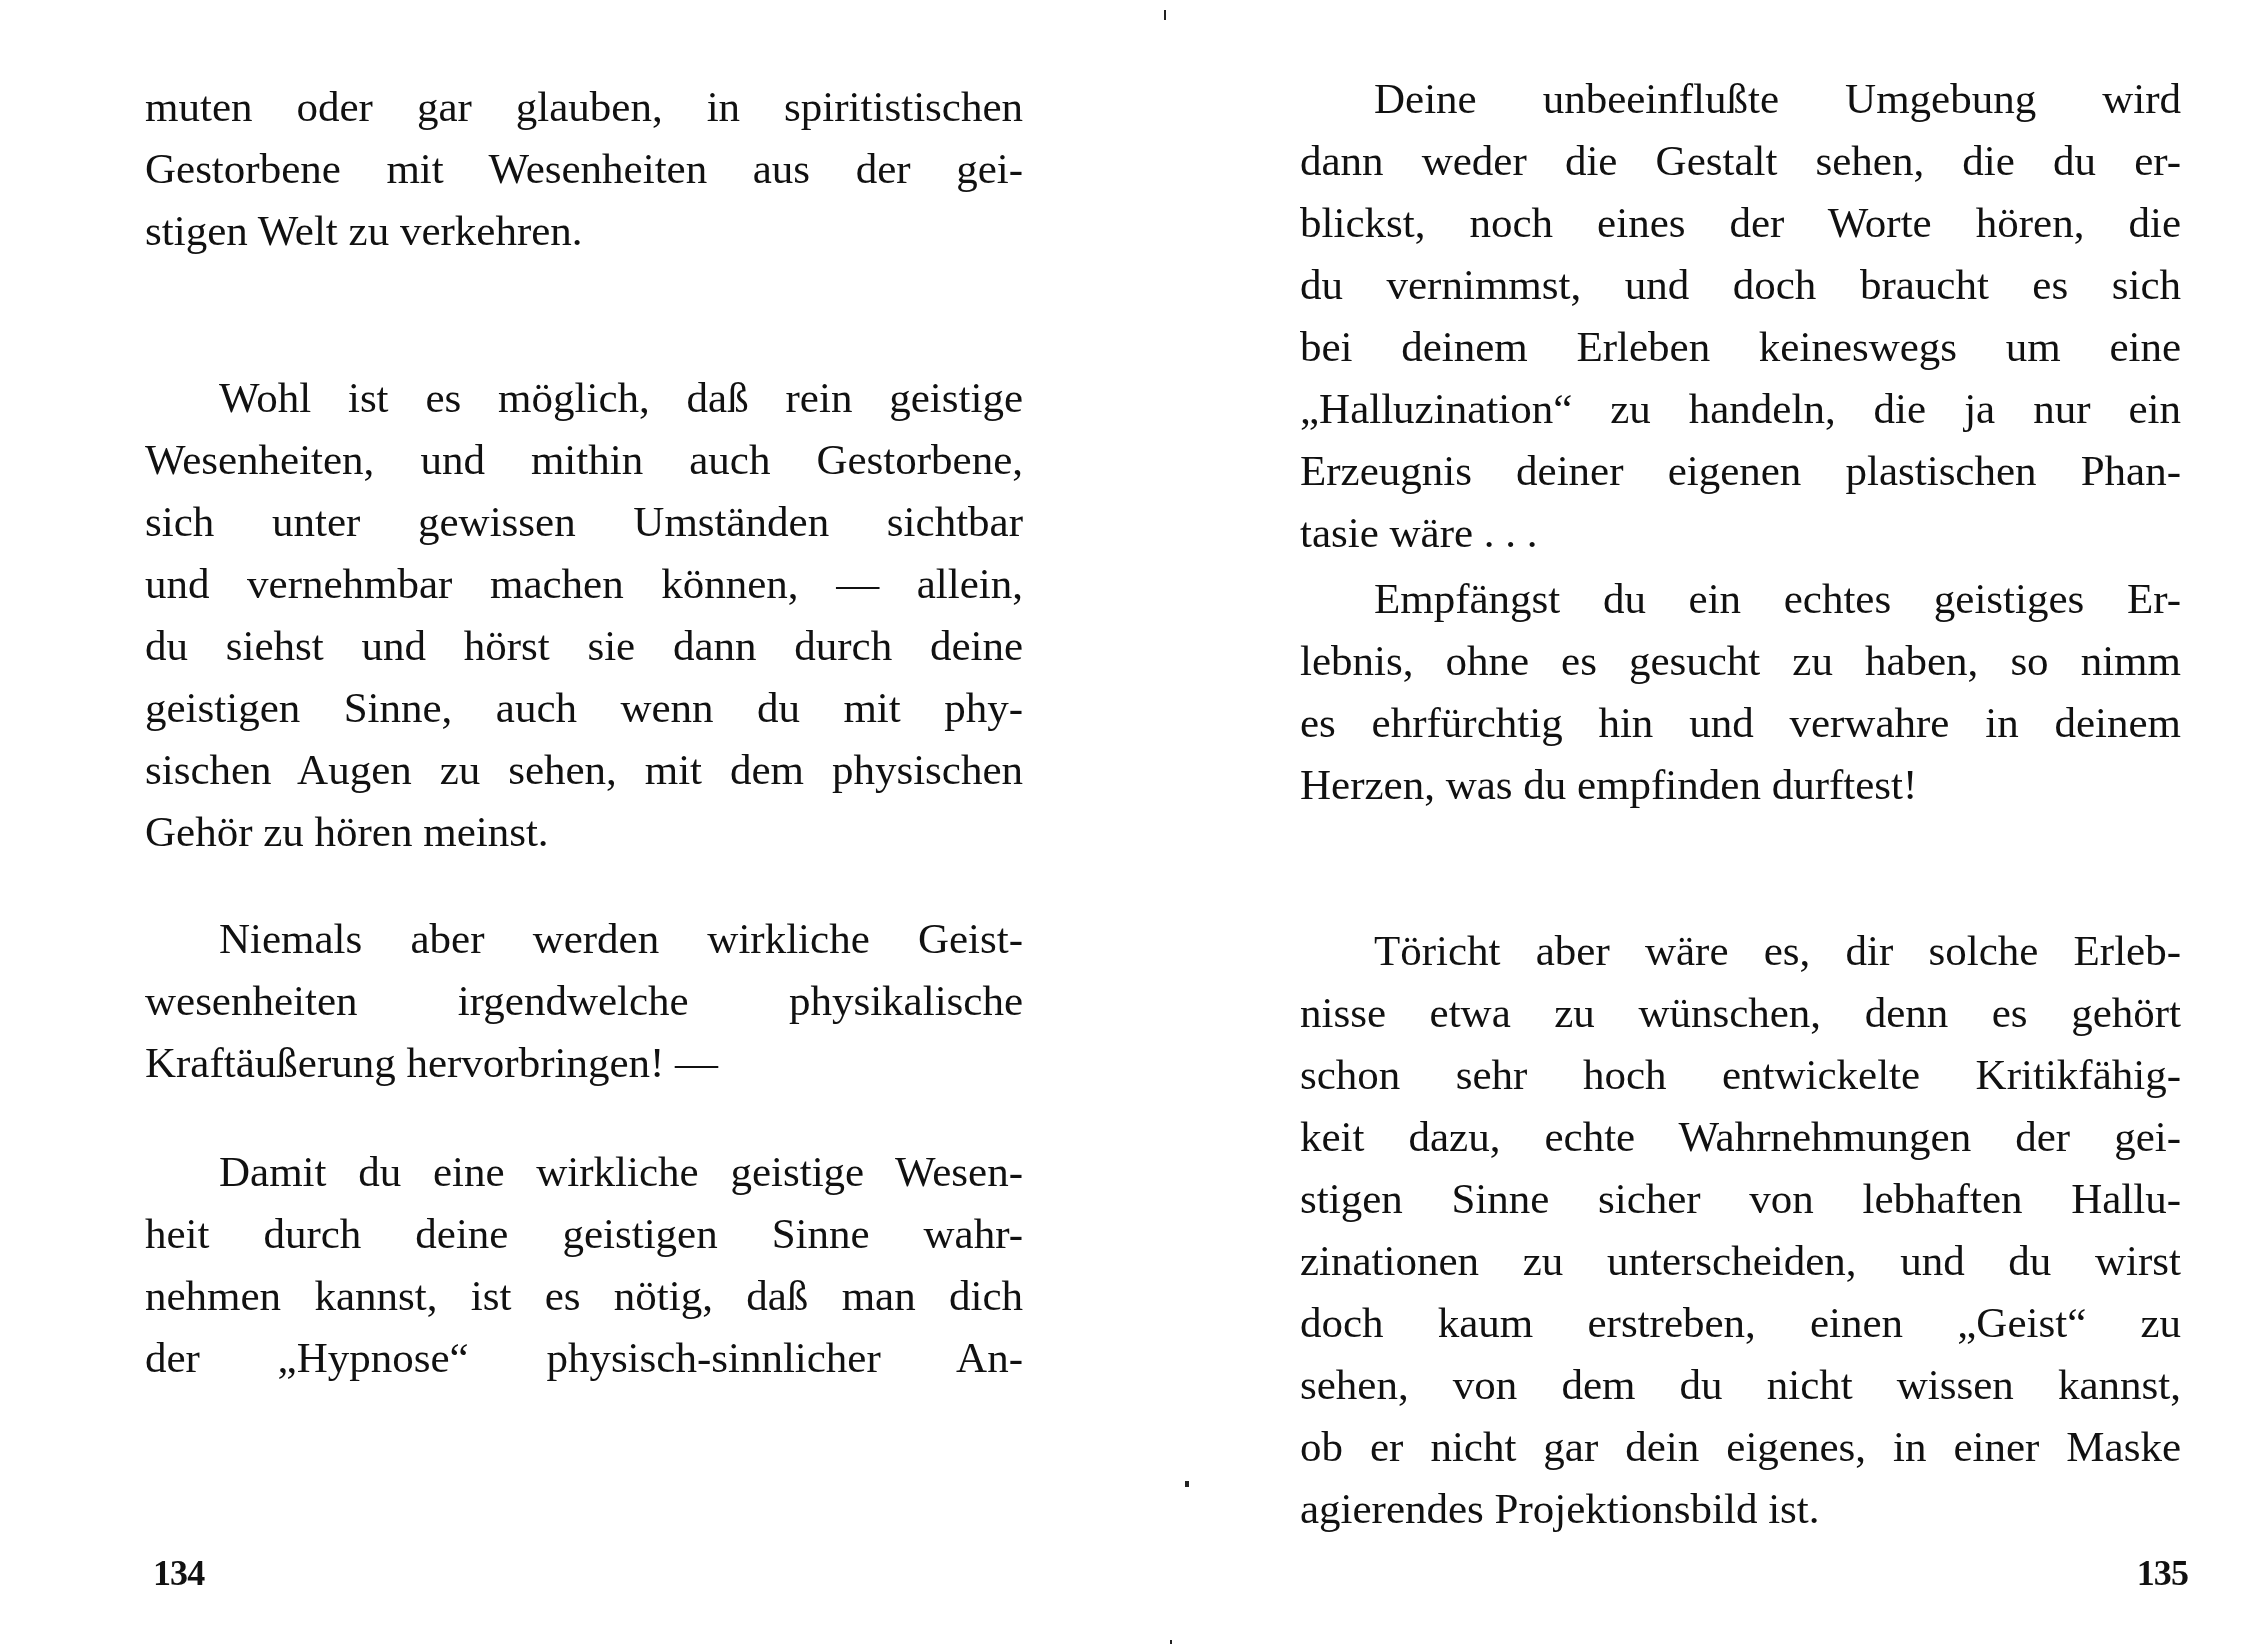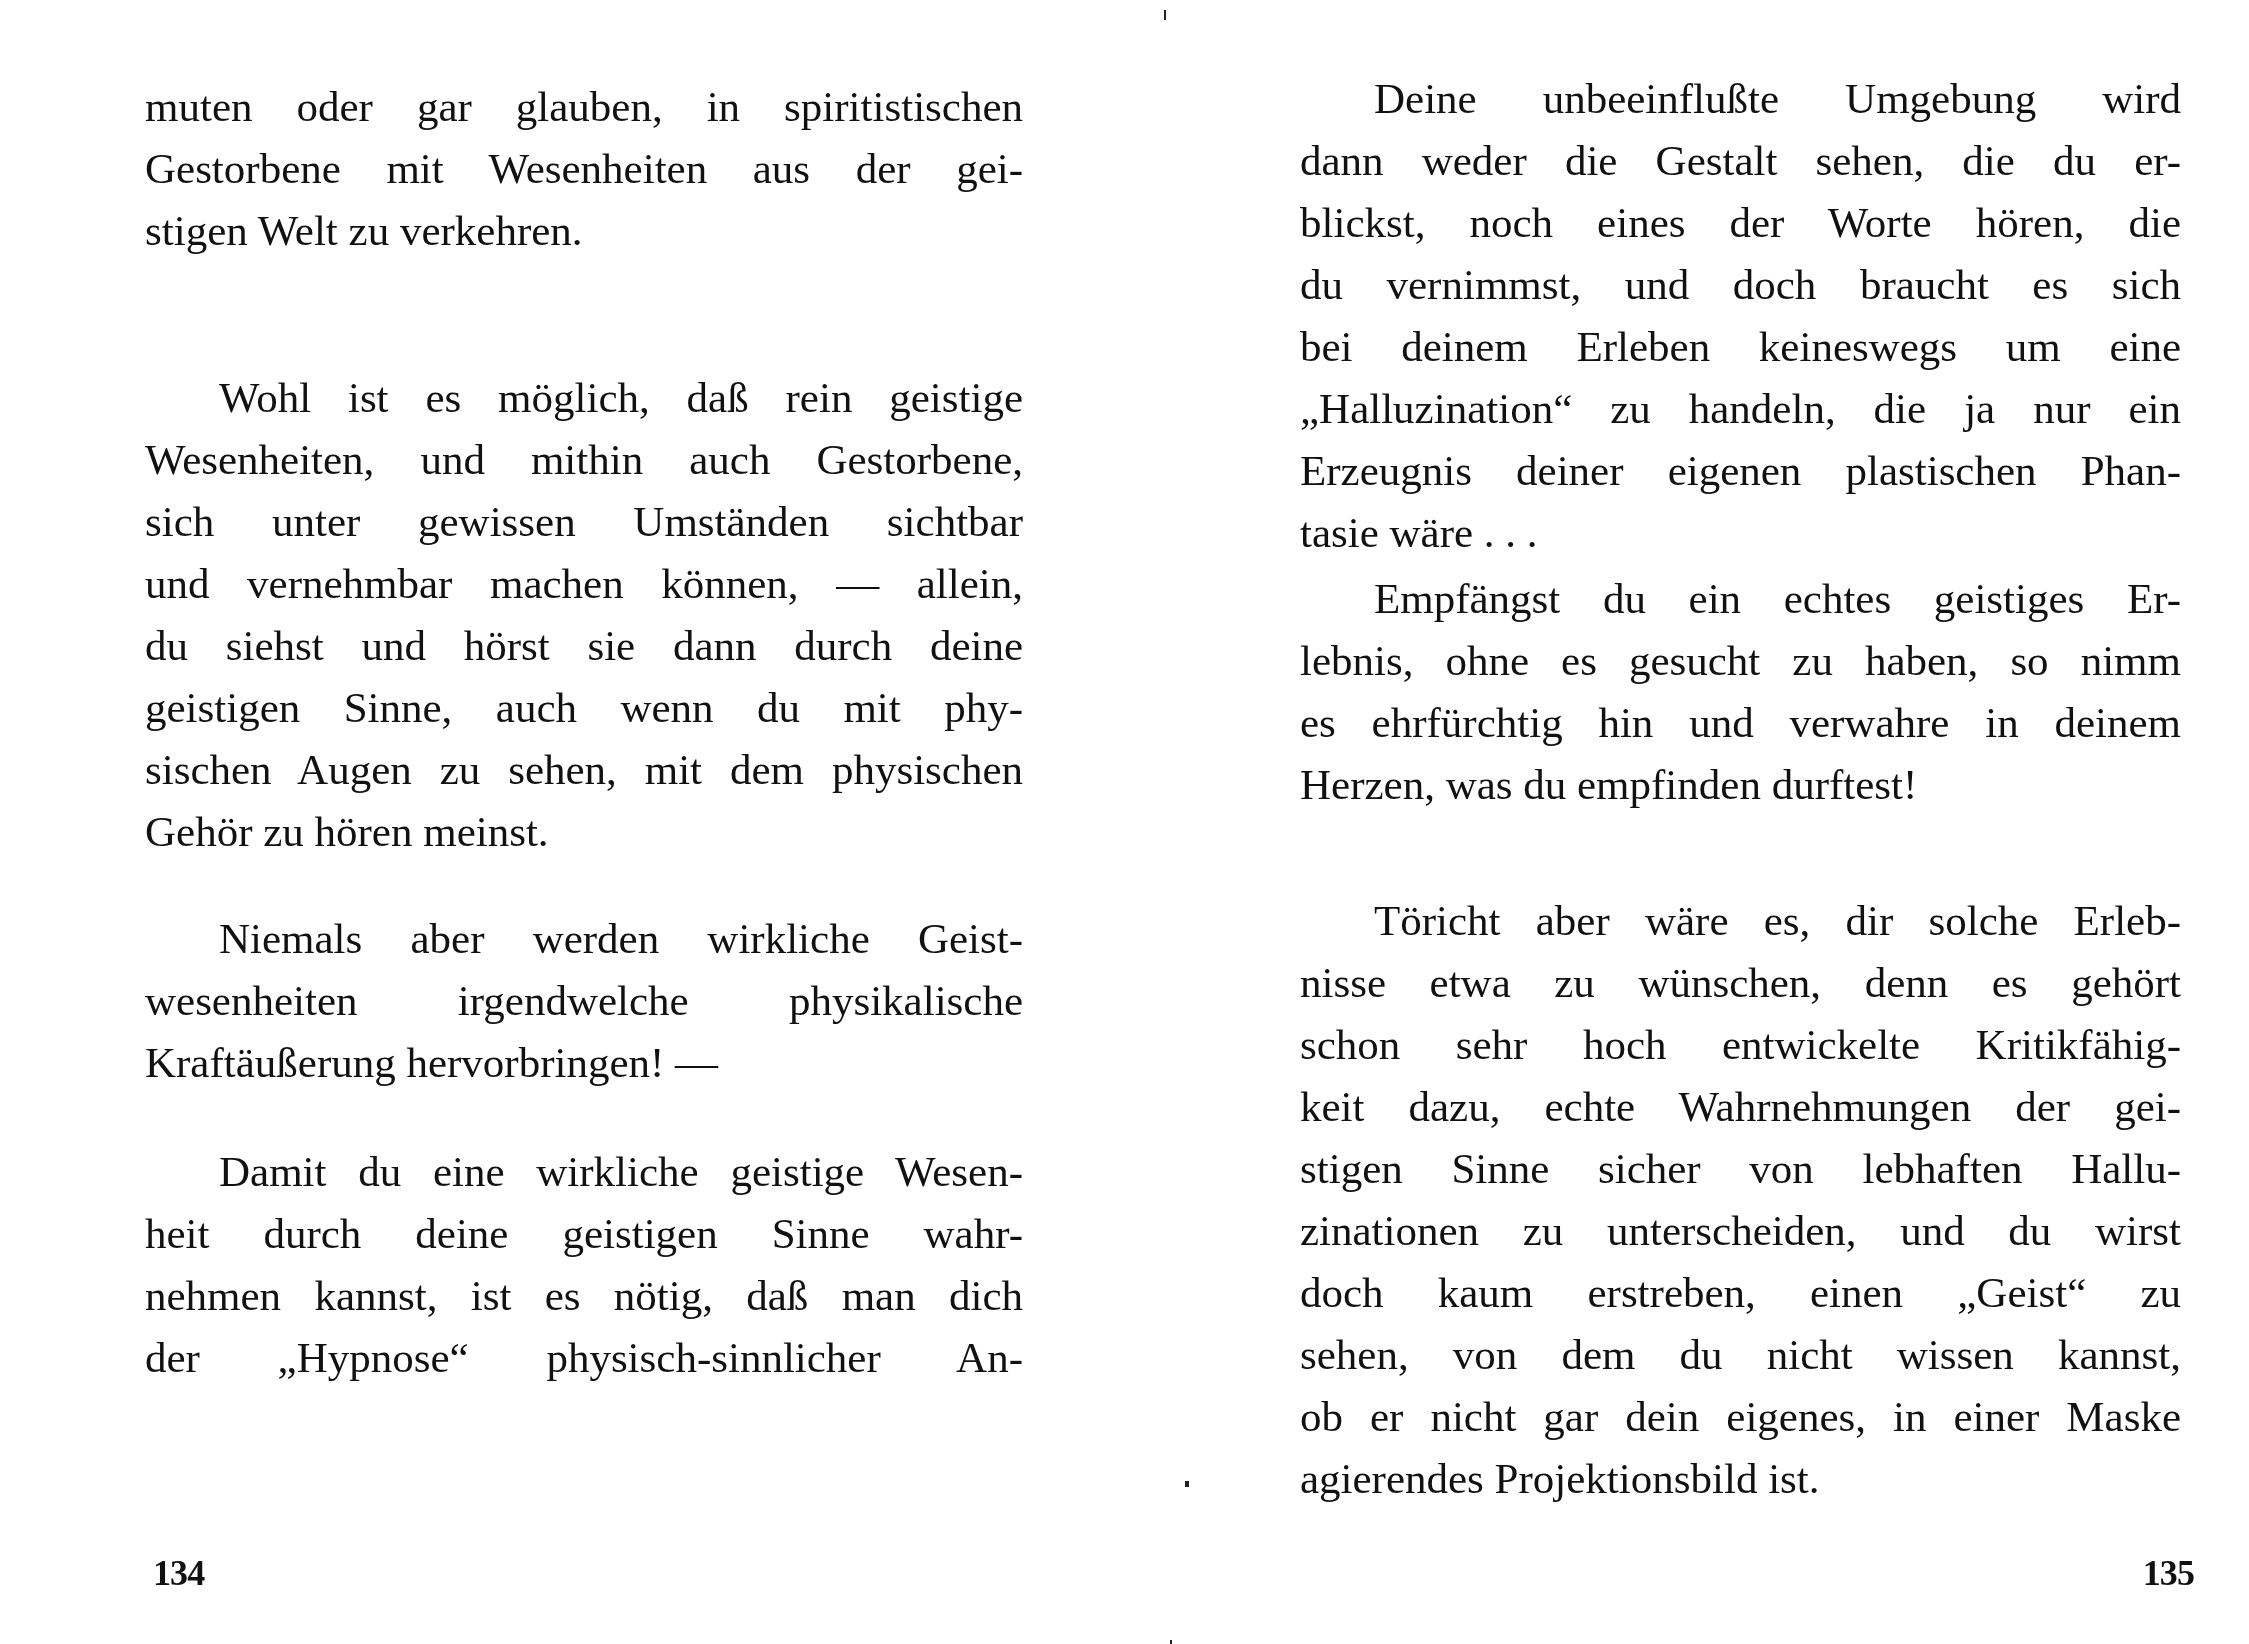--- a/index.html
+++ b/index.html
@@ -63,21 +63,21 @@
 
   .page-number {
     position: absolute;
     top: 1549px;
     font-size: 36px;
     line-height: 48px;
     font-weight: bold;
     letter-spacing: -0.9px;
   }
   #page-number-left  { left: 153px; }
-  #page-number-right { right: 56px; text-align: right; }
+  #page-number-right { right: 62px; text-align: right; }
 
   .gutter-mark {
     position: absolute;
     background: #222;
   }
   #gutter-mark-top    { left: 1164px; top: 9.5px;   width: 1.7px; height: 10.4px; }
   #gutter-mark-mid    { left: 1185px; top: 1481px; width: 4.3px; height: 6px; }
   #gutter-mark-bottom { left: 1170px; top: 1640px; width: 1.7px; height: 4.3px; }
 </style>
 </head>
@@ -186,21 +186,21 @@
         <div class="line">
           <span class="line-inner">lebnis, ohne es gesucht zu haben, so nimm</span>
         </div>
         <div class="line">
           <span class="line-inner">es ehrfürchtig hin und verwahre in deinem</span>
         </div>
         <div class="line last">
           <span class="line-inner">Herzen, was du empfinden durftest!</span>
         </div>
       </div>
-    <div class="para" id="rp2" style="top:890px">
+    <div class="para" id="rp2" style="top:920px">
         <div class="line indent">
           <span class="line-inner">Töricht aber wäre es, dir solche Erleb-</span>
         </div>
         <div class="line">
           <span class="line-inner">nisse etwa zu wünschen, denn es gehört</span>
         </div>
         <div class="line">
           <span class="line-inner">schon sehr hoch entwickelte Kritikfähig-</span>
         </div>
         <div class="line">

